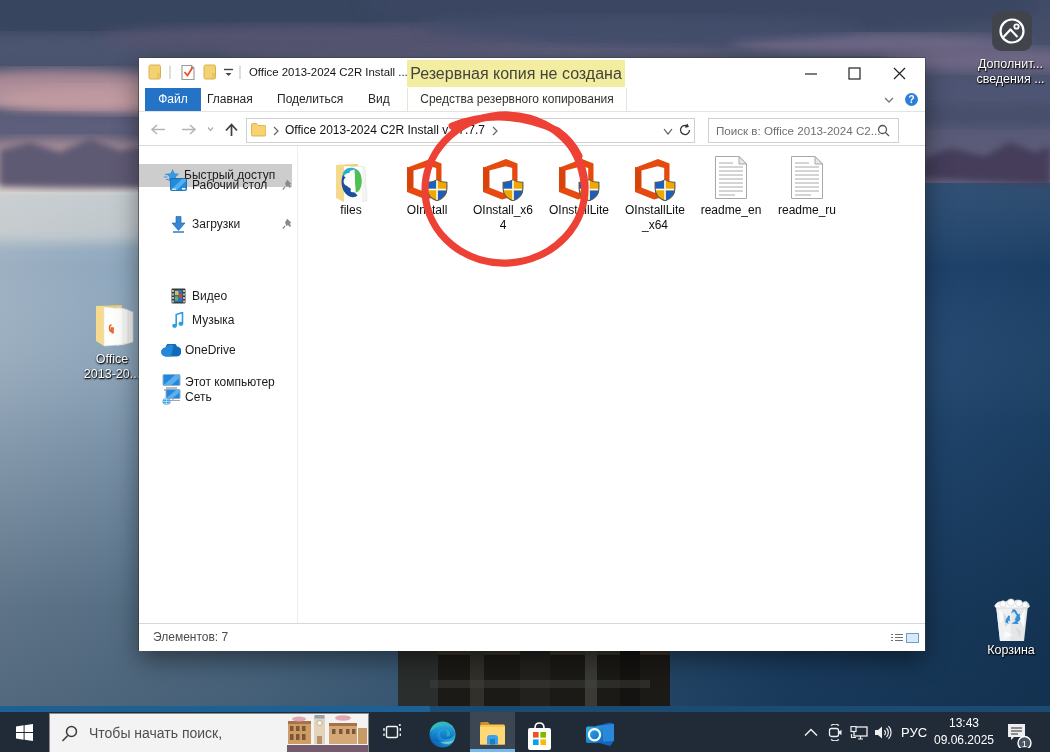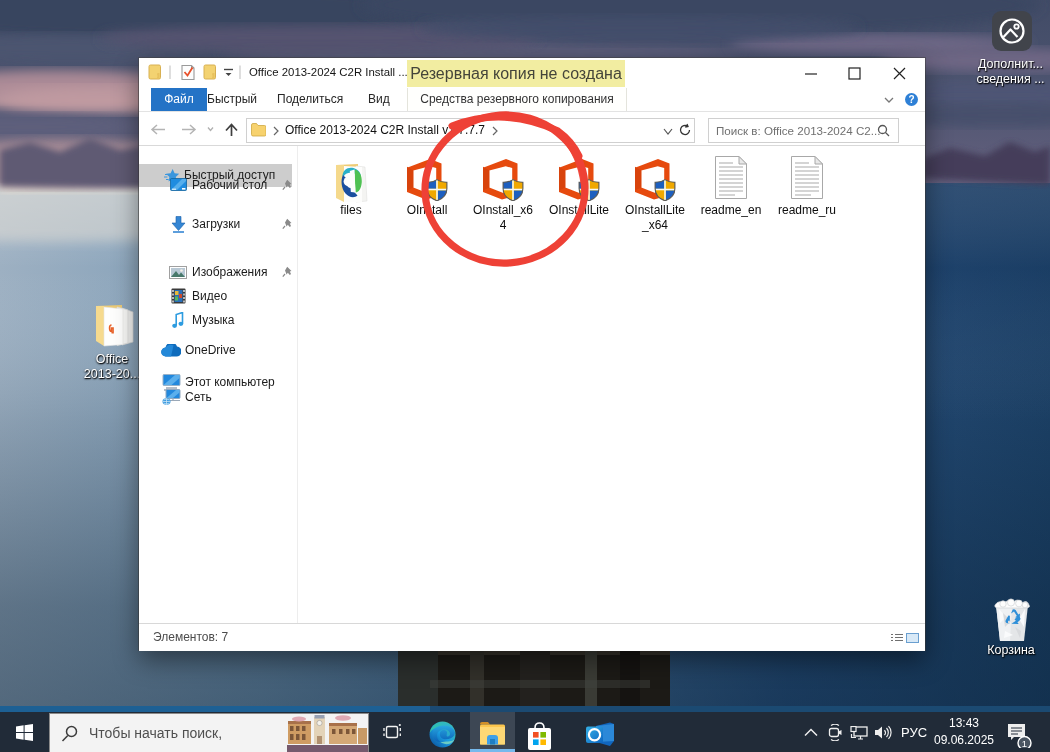--- a/index.html
+++ b/index.html
@@ -3,21 +3,21 @@
 <meta charset="utf-8">
 <style>
 html,body{margin:0;padding:0;}
 body{width:1050px;height:752px;overflow:hidden;position:relative;font-family:"Liberation Sans",sans-serif;}
 .abs{position:absolute;}
 #wall{position:absolute;left:0;top:0;width:1050px;height:752px;}
 #win{position:absolute;left:139px;top:58px;width:786px;height:592px;background:#fff;box-shadow:0 10px 24px rgba(0,0,0,.45),0 0 0 1px rgba(70,70,70,.55);}
 .ttl{position:absolute;left:110px;top:8px;font-size:11.4px;color:#151515;white-space:nowrap;}
 #yellowtab{position:absolute;left:268px;top:2px;width:218px;height:27px;background:#f2eda1;color:#45453a;font-size:16px;text-align:center;line-height:27px;}
 #menurow{position:absolute;left:0;top:30px;width:786px;height:23px;background:#fff;border-bottom:1px solid #e3e3e3;font-size:12px;color:#262626;}
-#filetab{position:absolute;left:12px;top:0;width:56px;height:23px;background:#2473c6;color:#fff;text-align:center;line-height:23px;}
+#filetab{position:absolute;left:6px;top:0;width:56px;height:23px;background:#2473c6;color:#fff;text-align:center;line-height:23px;}
 .mtab{position:absolute;top:0;height:23px;line-height:23px;}
 #ctxtab{position:absolute;left:268px;top:0;width:218px;height:23px;background:#fffffd;border-left:1px solid #e4e4dc;border-right:1px solid #e4e4dc;text-align:center;line-height:23px;color:#333;}
 #addr{position:absolute;left:0;top:54px;width:786px;height:33px;background:#fff;border-bottom:1px solid #d9d9d9;}
 .box{position:absolute;background:#fff;border:1px solid #d0d0d0;}
 #content{position:absolute;left:0;top:88px;width:786px;height:477px;background:#fff;}
 #sidebar{position:absolute;left:0;top:0;width:158px;height:477px;}
 #sep{position:absolute;left:158px;top:0;width:1px;height:477px;background:#ededed;}
 .srow{position:absolute;left:0;width:158px;height:23px;font-size:12px;color:#1b1b1b;}
 .srow .txt{position:absolute;top:4px;}
 #status{position:absolute;left:0;top:565px;width:786px;height:27px;background:#fff;border-top:1px solid #d8d8d8;font-size:12px;color:#4c4c4c;}
@@ -206,21 +206,21 @@
  <div id="yellowtab">Резервная копия не создана</div>
 
  <svg class="abs" style="left:660px;top:8px;" width="120" height="16" viewBox="0 0 120 16">
   <path d="M6,8 L18,8" stroke="#222" stroke-width="1.2"></path>
   <rect x="50" y="2" width="11" height="11" fill="none" stroke="#222" stroke-width="1.2"></rect>
   <path d="M95,2 L106,13 M106,2 L95,13" stroke="#222" stroke-width="1.2"></path>
  </svg>
 
  <div id="menurow">
   <div id="filetab">Файл</div>
-  <div class="mtab" style="left:68px;">Быстрый</div>
+  <div class="mtab" style="left:68px;">Главная</div>
   <div class="mtab" style="left:138px;">Поделиться</div>
   <div class="mtab" style="left:229px;">Вид</div>
   <div id="ctxtab">Средства резервного копирования</div>
   <svg class="abs" style="left:744px;top:6px;" width="12" height="12" viewBox="0 0 12 12">
         <path d="M2,4 L6,8 L10,4" fill="none" stroke="#777" stroke-width="1.3"></path>
       </svg>
   <div class="abs" style="left:766px;top:5px;width:13px;height:13px;border-radius:50%;background:#2e80d6;color:#fff;font-size:10px;font-weight:bold;text-align:center;line-height:13px;">?</div>
  </div>
 
  <div id="addr">
@@ -285,33 +285,20 @@
     <svg class="abs" style="left:32px;top:3px;" width="15" height="17" viewBox="0 0 15 17">
             <path d="M5,0.5 L10,0.5 L10,7 L14,7 L7.5,14.5 L1,7 L5,7 Z" fill="#3586d4" stroke="#1a5fa8" stroke-width=".6"></path>
             <path d="M2,16 h11" stroke="#3586d4" stroke-width="1.6"></path>
           </svg>
     <div class="txt" style="left:53px;">Загрузки</div>
     <svg class="abs" style="left:143px;top:5px;" width="11" height="12" viewBox="0 0 11 12">
             <path d="M5.2,0.8 L9.5,5 L7.8,5.6 L9,8 L7.8,9 L5.8,6.8 L4.6,8.6 L3,4.5 Z" fill="#8a8a8a"></path>
             <path d="M3,8 L0.8,10.6" stroke="#8a8a8a" stroke-width="1.2"></path>
           </svg>
    </div>
-   <div class="srow" style="top:115px;">
-    <svg class="abs" style="left:30px;top:5px;" width="18" height="13" viewBox="0 0 18 13">
-            <rect x="0.5" y="0.5" width="17" height="12" fill="#fff" stroke="#a0a0a0" stroke-width="1"></rect>
-            <rect x="2" y="2" width="14" height="9" fill="#b8c8d4"></rect>
-            <path d="M2,11 L7,5 L10,9 L12,6.5 L16,11 Z" fill="#47786a"></path>
-            <circle cx="12.5" cy="4.5" r="1.3" fill="#f5f0e8"></circle>
-          </svg>
-    <div class="txt" style="left:53px;">Изображения</div>
-    <svg class="abs" style="left:143px;top:5px;" width="11" height="12" viewBox="0 0 11 12">
-            <path d="M5.2,0.8 L9.5,5 L7.8,5.6 L9,8 L7.8,9 L5.8,6.8 L4.6,8.6 L3,4.5 Z" fill="#8a8a8a"></path>
-            <path d="M3,8 L0.8,10.6" stroke="#8a8a8a" stroke-width="1.2"></path>
-          </svg>
-   </div>
    <div class="srow" style="top:139px;">
     <svg class="abs" style="left:32px;top:3px;" width="15" height="16" viewBox="0 0 15 16">
             <rect x="0.5" y="0.5" width="14" height="15" rx="1" fill="#3a3a3a"></rect>
             <rect x="3.5" y="2" width="8" height="12" fill="#2a6fb8"></rect>
             <rect x="4" y="3" width="3.5" height="4" fill="#e8b83a"></rect>
             <rect x="8" y="6" width="3" height="4" fill="#d04a2a"></rect>
             <rect x="4" y="8.5" width="3" height="4" fill="#58b858"></rect>
             <g fill="#d8d8d8">
               <rect x="1.2" y="2" width="1.6" height="2"></rect>
               <rect x="1.2" y="5.5" width="1.6" height="2"></rect>

